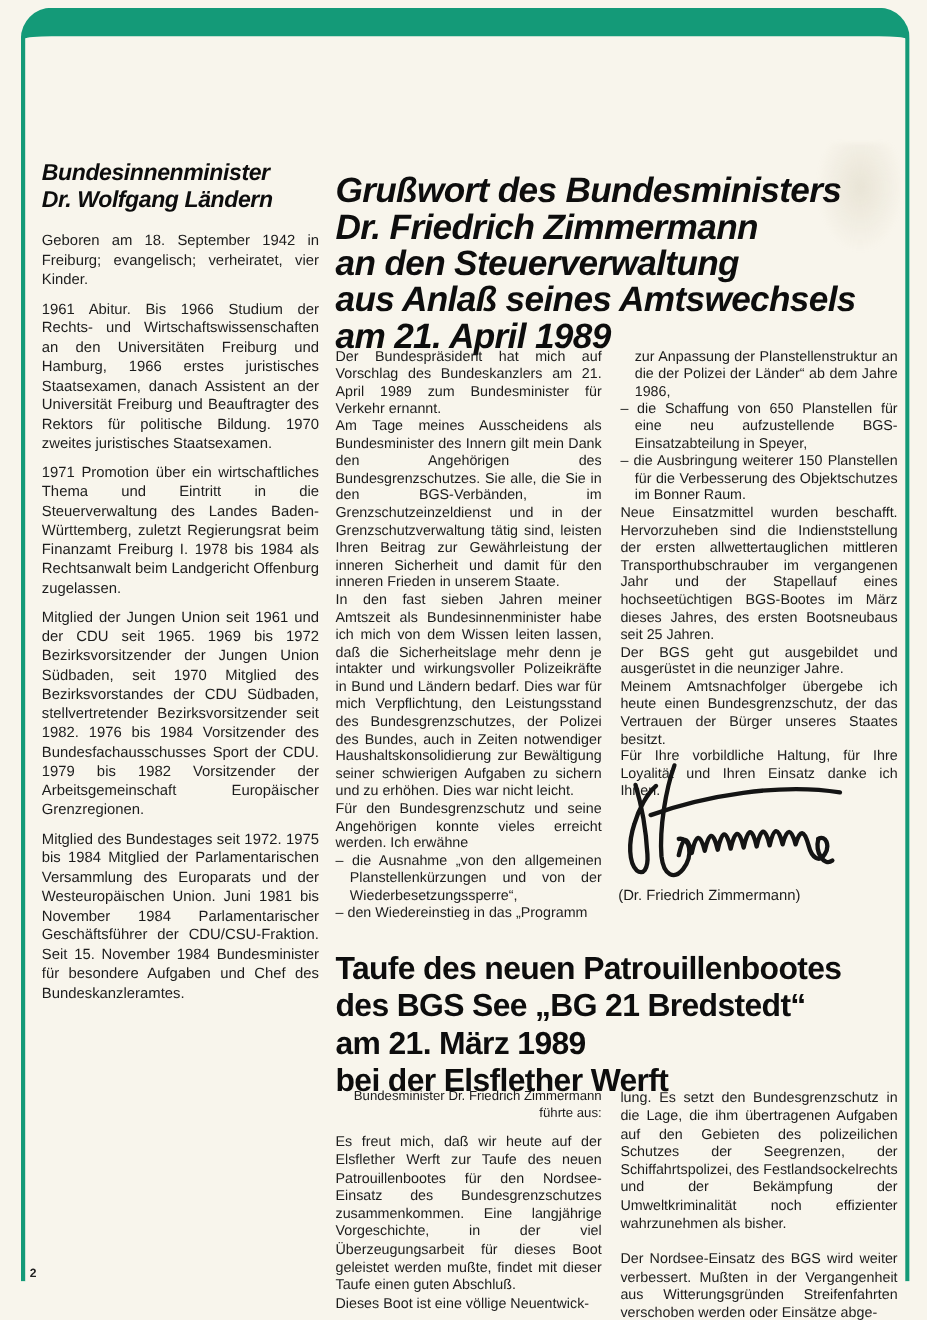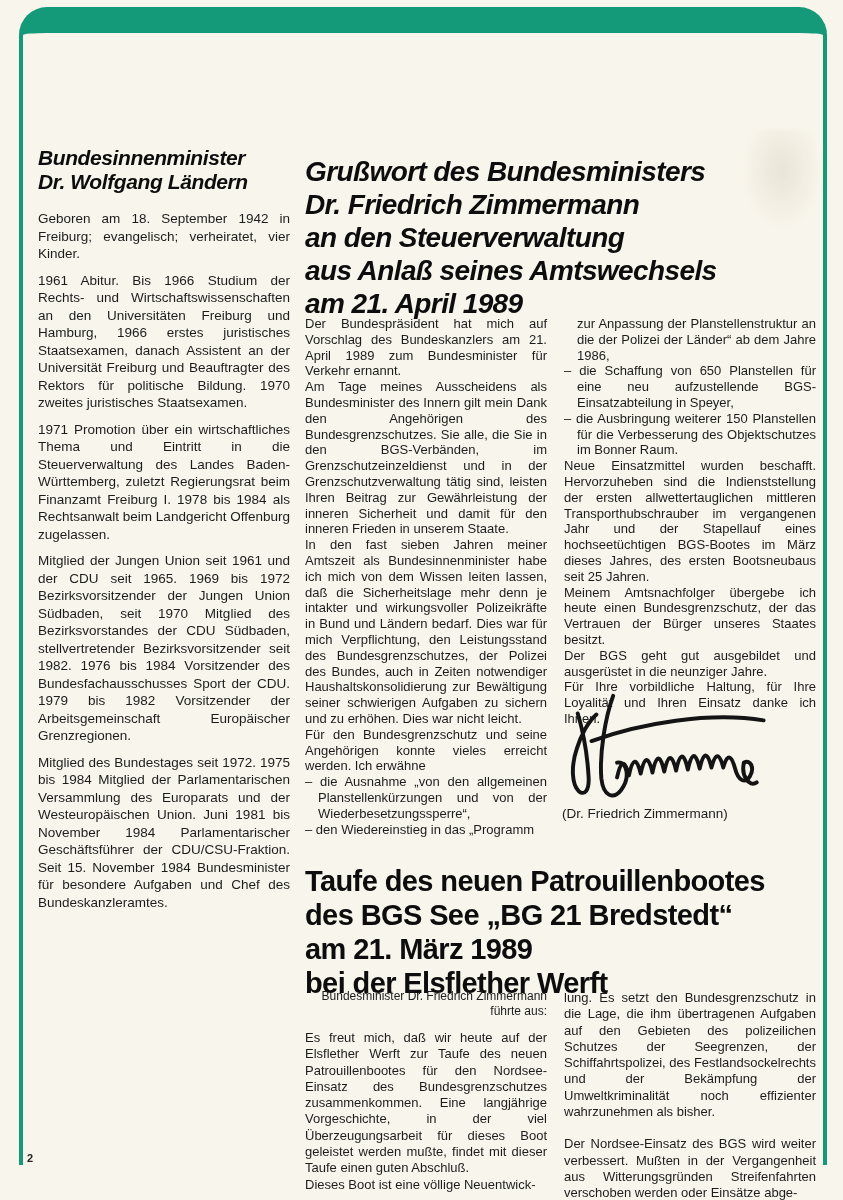--- a/index.html
+++ b/index.html
@@ -34,21 +34,21 @@
     font-size:21px;line-height:24px;font-weight:bold;font-style:italic;
     letter-spacing:-0.4px;color:#0d0d0d;margin:0 0 16px 0;
   }
   .bio p{
     margin:0 0 9px 0;
     font-size:13.5px;line-height:17.5px;
     text-align:justify;
   }
   .greet-title{
     position:absolute;left:305px;top:136px;width:528px;
-    font-size:28px;line-height:33px;font-weight:bold;font-style:italic;
+    font-size:32px;line-height:33px;font-weight:bold;font-style:italic;
     letter-spacing:-0.6px;color:#0d0d0d;
   }
   .col{position:absolute;font-size:13px;line-height:15.8px;text-align:justify;}
   .col p{margin:0;}
   .greet-c1{left:305px;top:316px;width:242px;}
   .greet-c2{left:564px;top:316px;width:252px;}
   .bullet{padding-left:13px;text-indent:-13px;margin:0;text-align:justify;}
   .bullet-cont{padding-left:13px;margin:0;text-align:justify;}
   .signature{position:absolute;left:560px;top:684px;width:240px;height:118px;}
   .sig-caption{position:absolute;left:562px;top:806px;font-size:13.5px;line-height:16px;}
@@ -104,22 +104,22 @@
     <p>Für den Bundesgrenzschutz und seine Angehörigen konnte vieles erreicht werden. Ich erwähne</p>
     <div class="bullet">– die Ausnahme „von den allgemeinen Planstellenkürzungen und von der Wiederbesetzungssperre“,</div>
     <div class="bullet">– den Wiedereinstieg in das „Programm</div>
   </div>
 
   <div class="col greet-c2">
     <div class="bullet-cont">zur Anpassung der Planstellenstruktur an die der Polizei der Länder“ ab dem Jahre 1986,</div>
     <div class="bullet">– die Schaffung von 650 Planstellen für eine neu aufzustellende BGS-Einsatzabteilung in Speyer,</div>
     <div class="bullet">– die Ausbringung weiterer 150 Planstellen für die Verbesserung des Objektschutzes im Bonner Raum.</div>
     <p>Neue Einsatzmittel wurden beschafft. Hervorzuheben sind die Indienststellung der ersten allwettertauglichen mittleren Transporthubschrauber im vergangenen Jahr und der Stapellauf eines hochseetüchtigen BGS-Bootes im März dieses Jahres, des ersten Bootsneubaus seit 25 Jahren.</p>
+    <p>Der BGS geht gut ausgebildet und ausgerüstet in die neunziger Jahre.</p>
     <p>Meinem Amtsnachfolger übergebe ich heute einen Bundesgrenzschutz, der das Vertrauen der Bürger unseres Staates besitzt.</p>
-    <p>Der BGS geht gut ausgebildet und ausgerüstet in die neunziger Jahre.</p>
     <p>Für Ihre vorbildliche Haltung, für Ihre Loyalität und Ihren Einsatz danke ich Ihnen.</p>
   </div>
 
   <svg class="signature" viewBox="0 0 240 120" xmlns="http://www.w3.org/2000/svg">
     <g fill="none" stroke="#141414" stroke-width="4" stroke-linecap="round" stroke-linejoin="round">
       <path d="M16,30 C22,50 26,76 27,94 C28,108 23,114 17,109 C10,102 9,84 15,66 C19,52 27,38 35,31"></path>
       <path d="M52,12 C44,34 38,70 40,96 C42,114 52,118 60,108 C70,95 66,78 56,80"></path>
       <path d="M30,58 C80,40 150,28 205,37"></path>
       <path d="M56,95 Q62,68 68,93 Q74,66 80,91 Q86,64 92,90 Q98,62 104,89 Q110,62 116,88 Q122,60 128,87 Q134,60 140,86 Q146,60 152,85 Q158,62 164,85 Q170,64 176,86 C179,98 186,102 191,94 C196,86 192,76 185,80"></path>
       <path d="M185,80 C182,92 190,106 198,100"></path>

